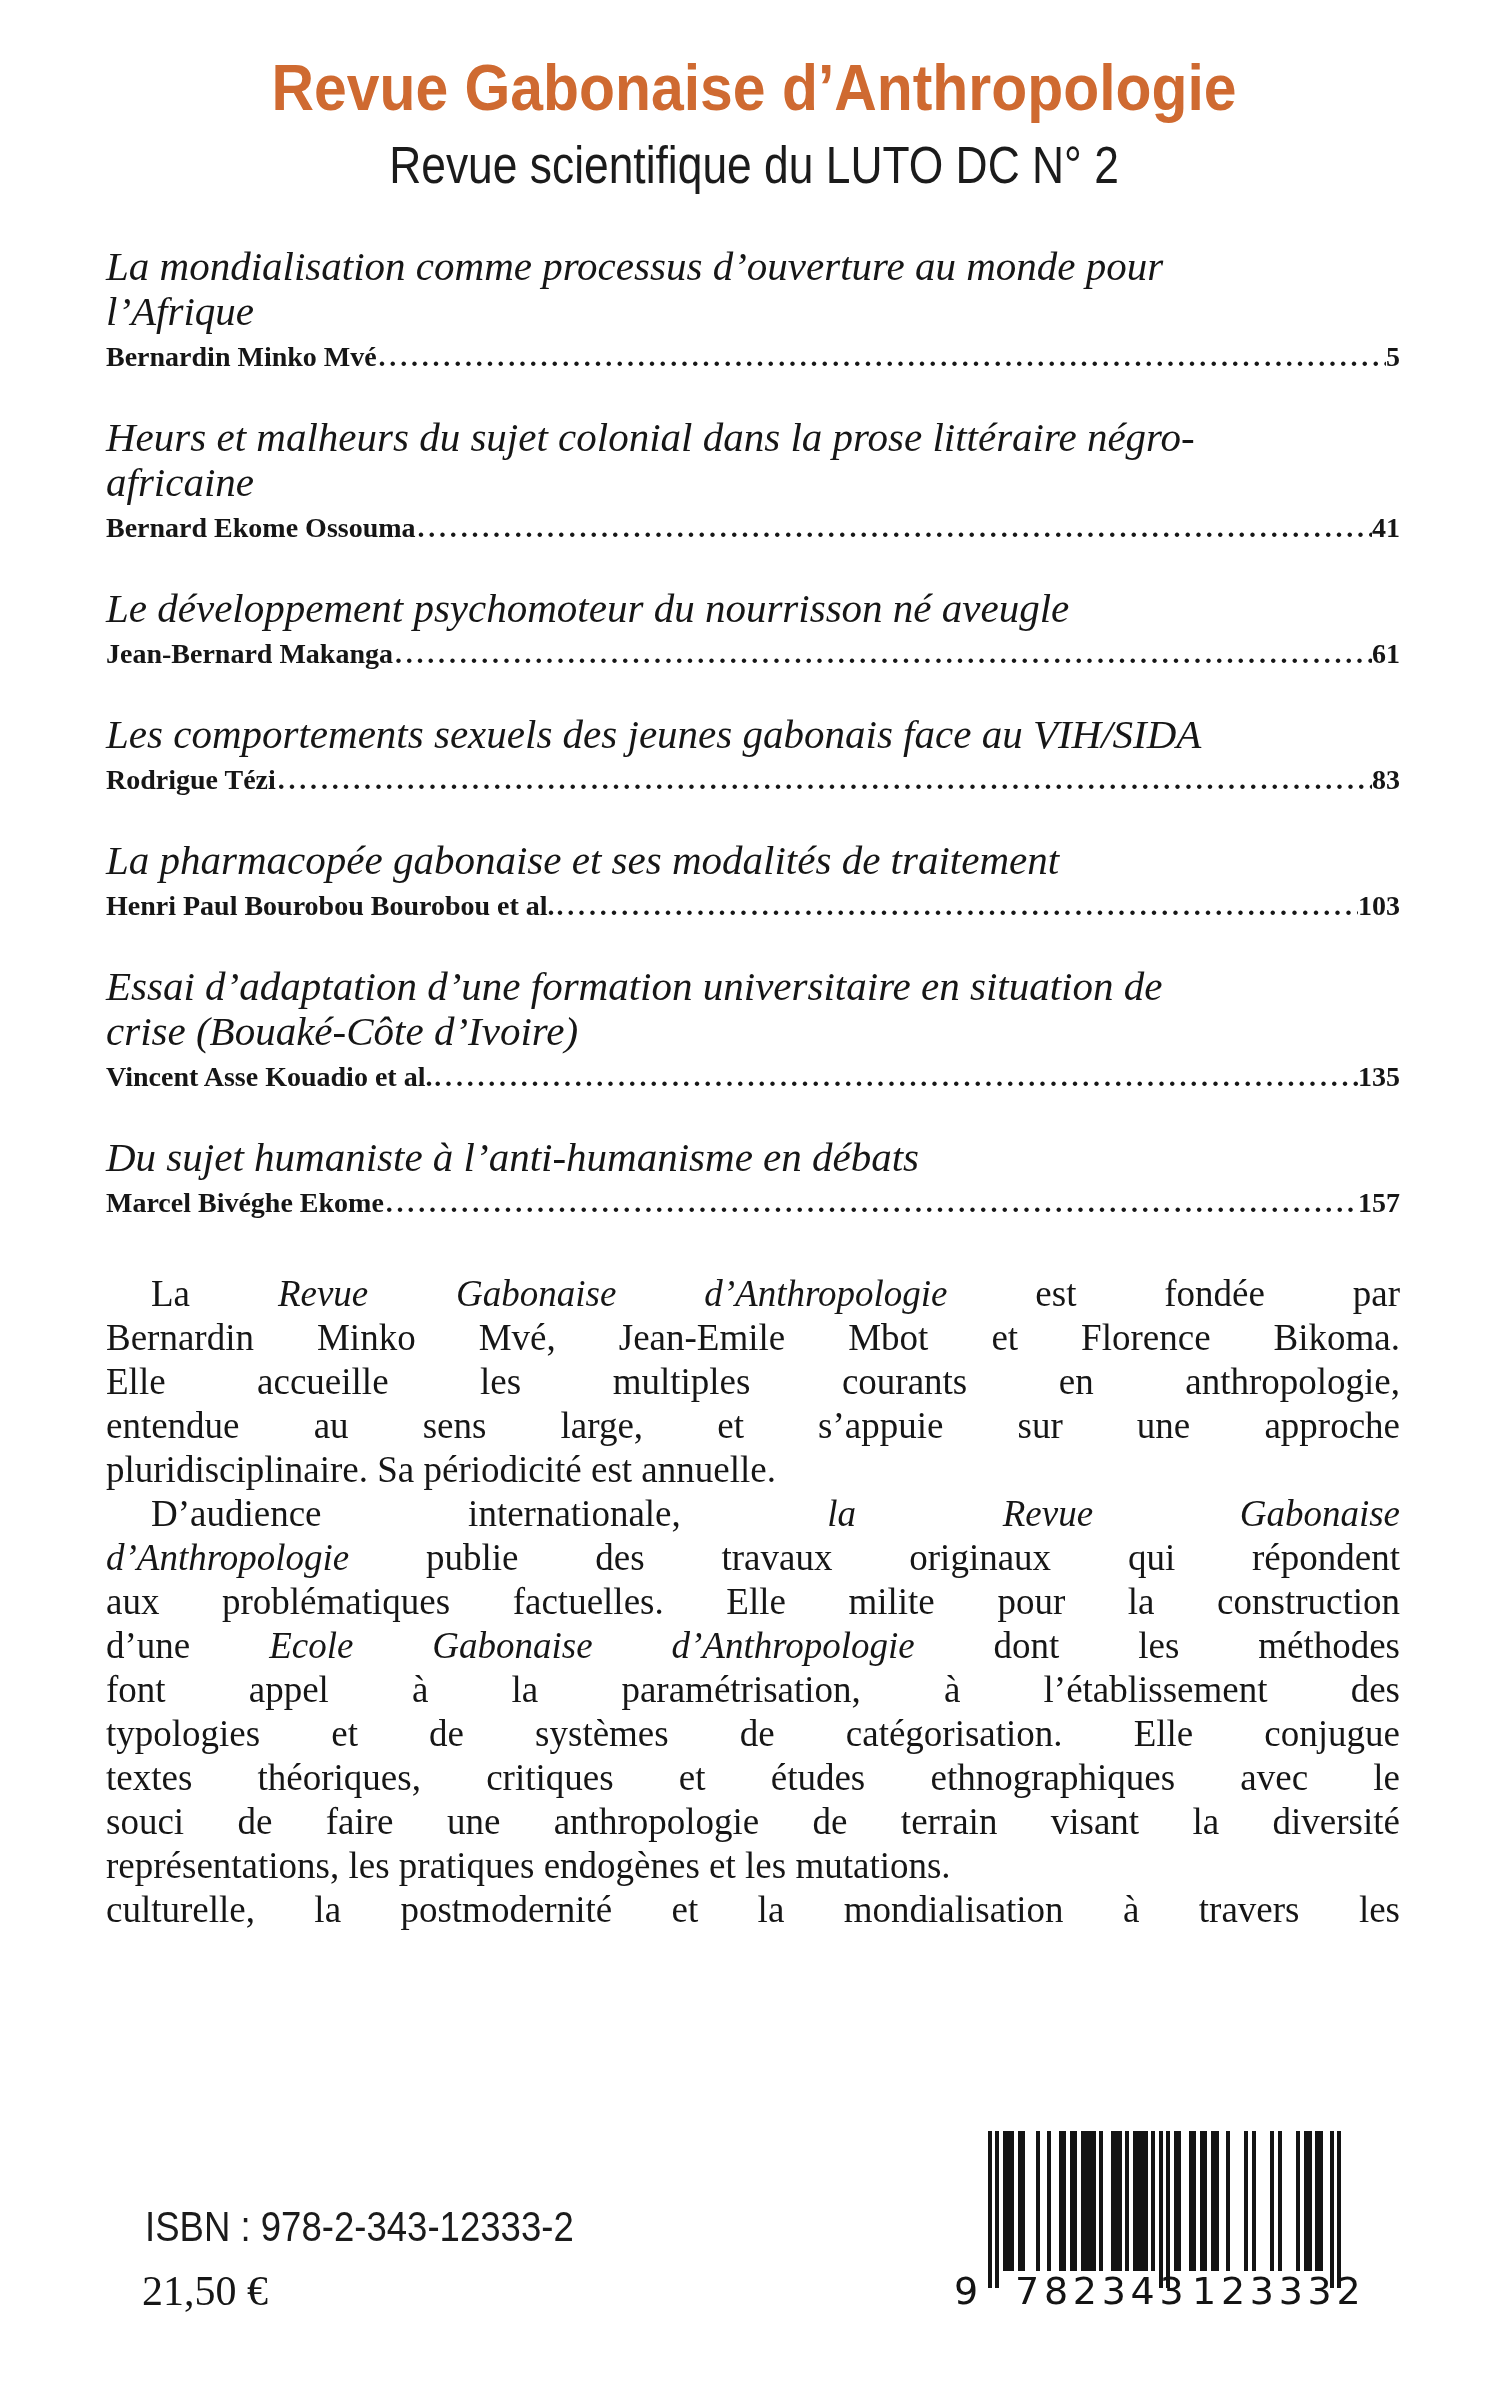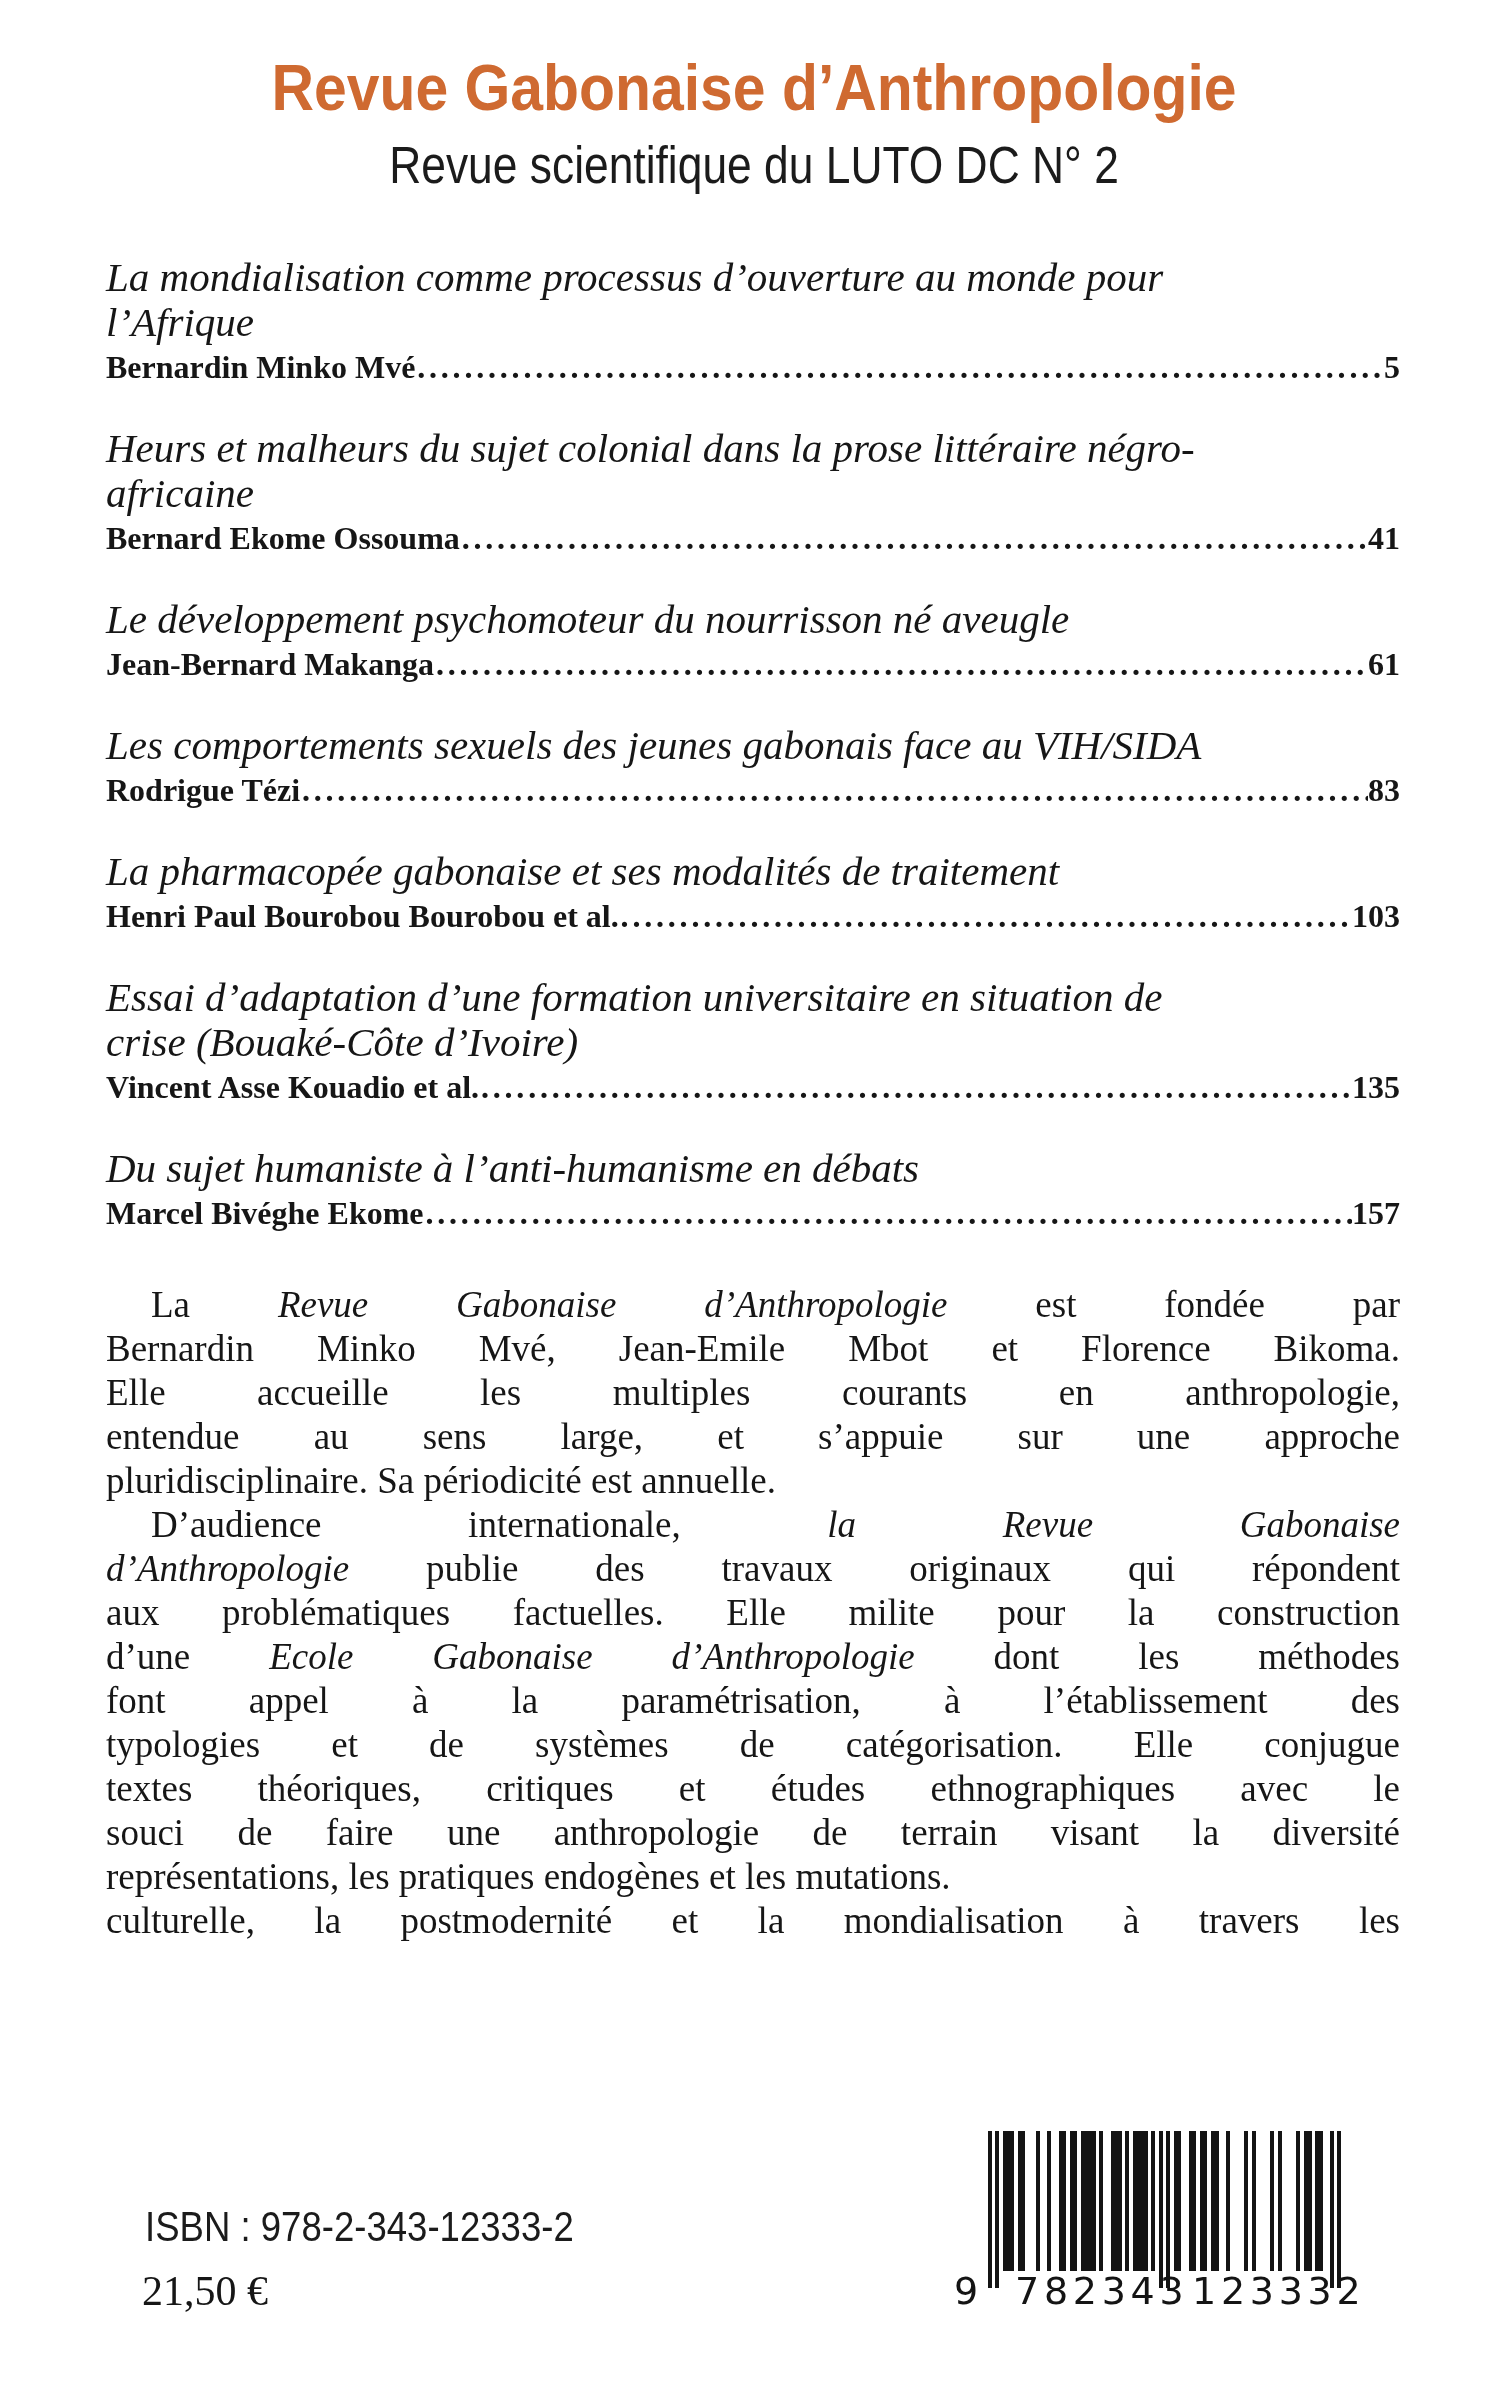--- a/index.html
+++ b/index.html
@@ -25,32 +25,32 @@
   .page-subtitle{
     text-align:center;
     font-family:"Liberation Sans", sans-serif;
     font-weight:400;
     font-size:51px;
     line-height:68px;
     color:#1b1b1b;
     transform:scaleX(.87);
   }
   
-  .toc{margin:55px 108px 0 106px;}
+  .toc{margin:44px 108px 0 106px;}
   .toc-entry{margin-bottom:36px;}
   .toc-title{
     font-style:italic;
     font-size:41px;
     line-height:45px;
   }
   .toc-author-row{
     display:flex;
     align-items:flex-start;
     font-weight:bold;
-    font-size:32px;
+    font-size:28px;
     line-height:45px;
   }
   .toc-author{white-space:nowrap;}
   .leader{
     flex:1 1 auto;
     overflow:hidden;
     white-space:nowrap;
     letter-spacing:3.8px;
     padding:0 1.9px;
   }

